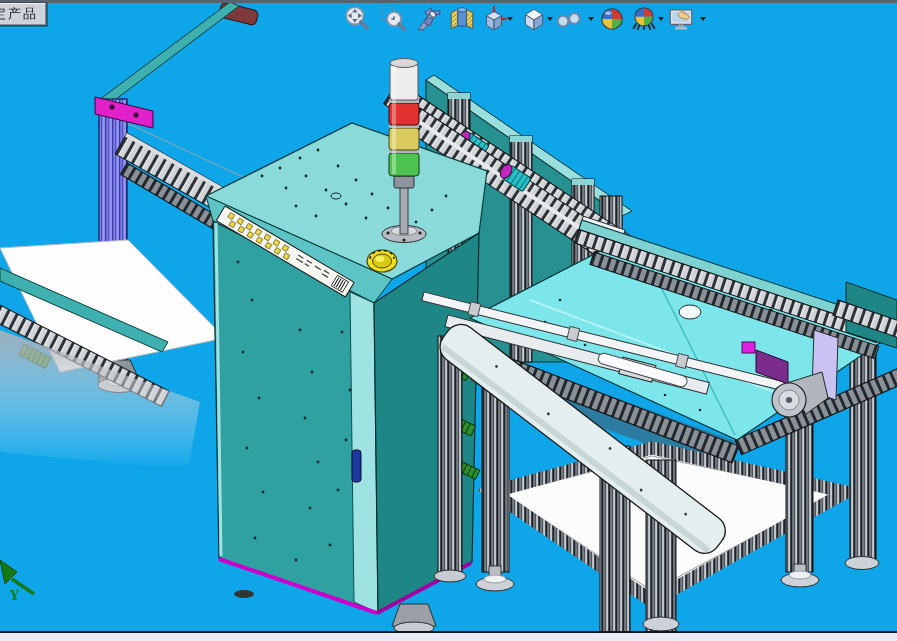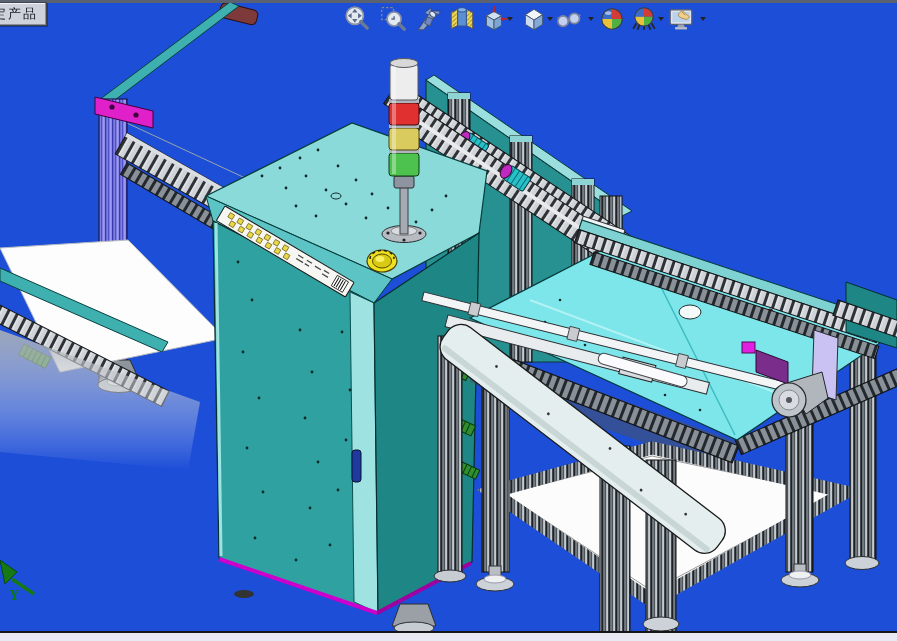--- a/index.html
+++ b/index.html
@@ -1,18 +1,18 @@
 <!DOCTYPE html>
 <html><head>
 <meta charset="utf-8">
 <style>
   html,body{margin:0;padding:0;background:#888;}
   .screen{
     position:relative;width:897px;height:641px;overflow:hidden;
-    background:#1d4ed8;font-family:"Liberation Sans",sans-serif;
+    background:#0ea5e9;font-family:"Liberation Sans",sans-serif;
   }
   .top-border{position:absolute;left:0;top:0;width:100%;height:3px;background:#5a6170;z-index:6;}
   .bottom-bar{position:absolute;left:0;top:631px;width:100%;height:10px;background:#e7eaf3;border-top:2px solid #15151a;z-index:6;}
   .tooltip{
     position:absolute;left:-18px;top:2px;height:17px;z-index:7;
     padding:2px 8px 3px 10px;background:#cdd2db;border:1px solid #41454f;
     box-shadow:inset -1px -1px 0 #8a8f9a,inset 1px 1px 0 #f0f2f5,1px 1px 0 rgba(0,0,0,.3);
     font-size:13px;line-height:17px;color:#15181f;letter-spacing:2px;white-space:nowrap;
   }
   .toolbar{position:absolute;left:0;top:0;width:100%;height:38px;z-index:5;pointer-events:none;}

